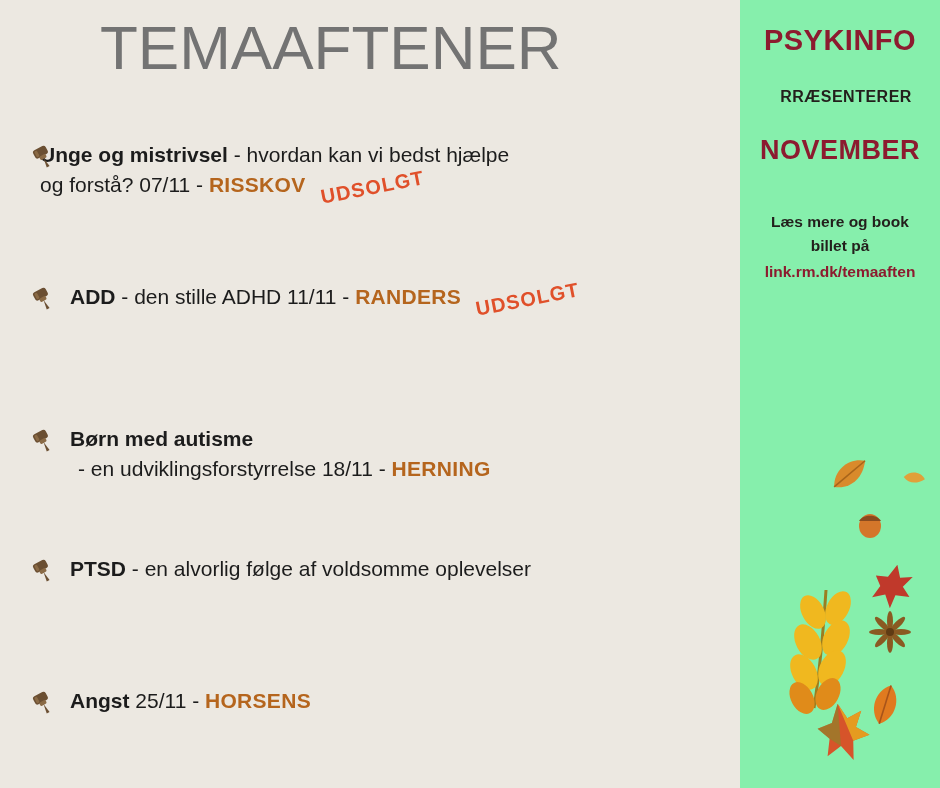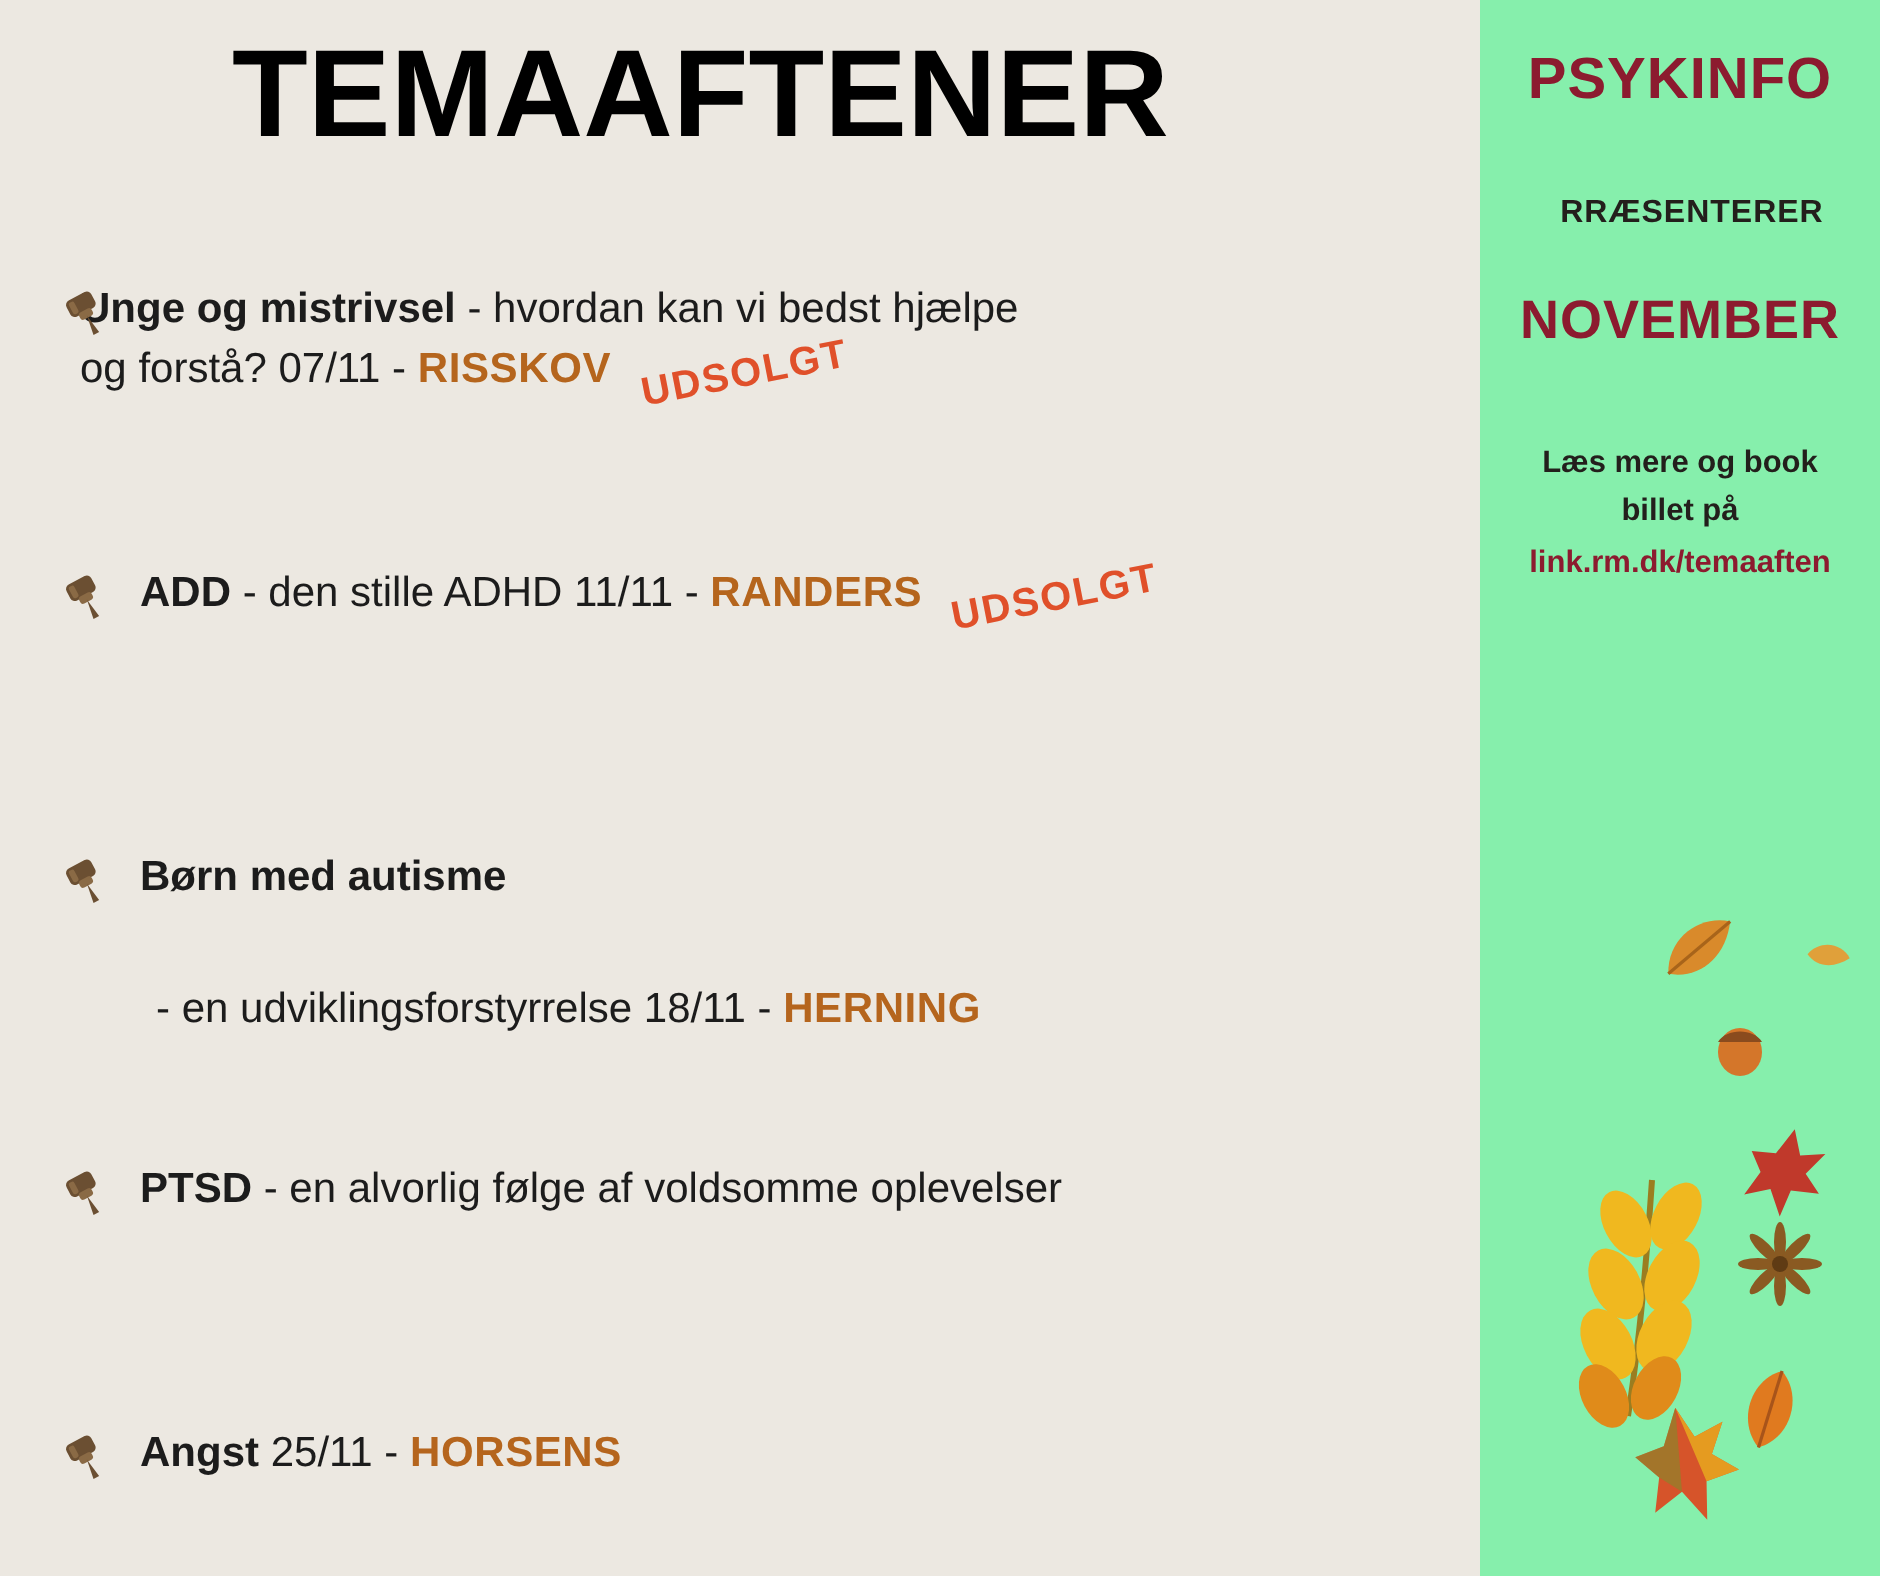--- a/index.html
+++ b/index.html
@@ -23,26 +23,26 @@
   
   .left {
     position: relative;
     width: 740px;
     height: 788px;
     background: #ece8e1;
     box-sizing: border-box;
   }
   .poster-title {
     position: absolute;
-    left: 116px;
+    left: 100px;
     top: 12px;
     font-size: 62px;
-    font-weight: bold;
+    font-weight: normal;
     letter-spacing: 0px;
-    color: #000000;
+    color: #737373;
     font-family: "Liberation Sans", sans-serif;
   }
   .events {
     position: absolute;
     top: 140px;
     left: 0;
     width: 740px;
   }
   .event {
     position: relative;
@@ -79,21 +79,20 @@
     letter-spacing: 1px;
     transform: rotate(-11deg);
     margin-left: 14px;
     vertical-align: -2px;
   }
   .line2 {
     display: block;
   }
   .indent {
     padding-left: 8px;
-    margin-top: 36px;
   }
 
   
   .ev0 { margin-top: 0px; padding-left: 40px; }
   .ev1 { margin-top: 72px; }
   .ev2 { margin-top: 72px; }
   .ev3 { margin-top: 60px; }
   .ev4 { margin-top: 62px; }
 
   
@@ -113,21 +112,21 @@
     line-height: 1.25;
     margin-top: 22px;
     letter-spacing: 0.5px;
   }
   .presents {
     text-align: center;
     color: #231f1c;
     font-weight: bold;
     font-size: 16px;
     letter-spacing: 0.5px;
-    margin-top: 40px;
+    margin-top: 30px;
     padding-left: 12px;
   }
   .month {
     text-align: center;
     color: #8c1b2f;
     font-weight: bold;
     font-size: 27px;
     line-height: 1.25;
     margin-top: 28px;
     letter-spacing: 0.5px;

